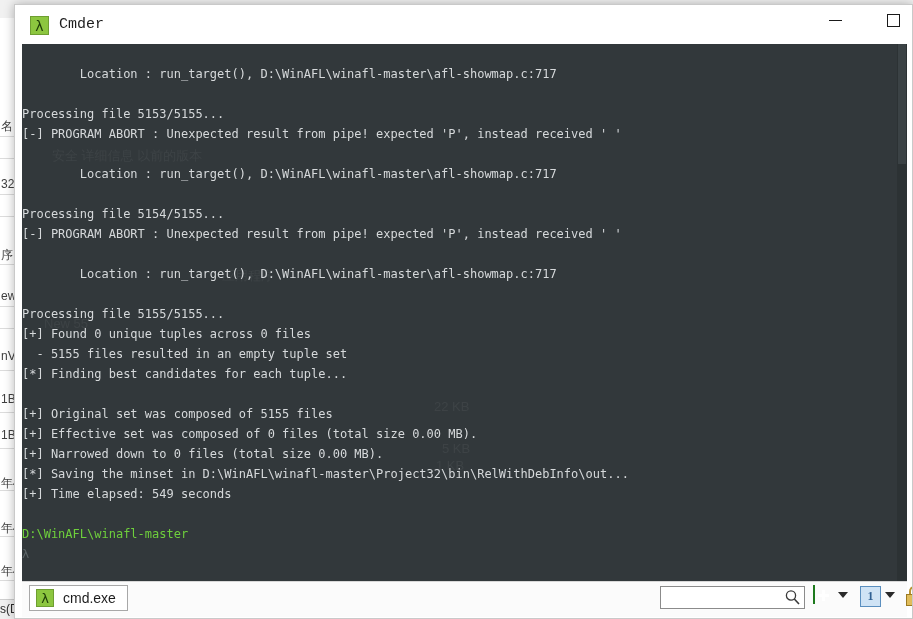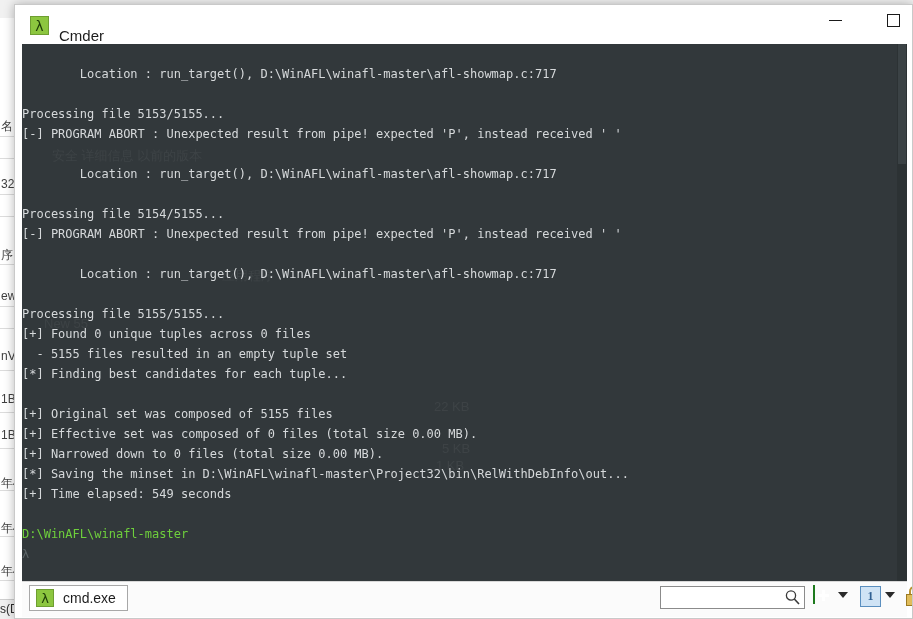--- a/index.html
+++ b/index.html
@@ -52,22 +52,22 @@
     background:#ffffff;
   }
   #title-icon{
     position:absolute;left:15px;top:11px;width:19px;height:19px;
     background:#8cc63f;border:1px solid #6e9e31;
     box-sizing:border-box;
     display:flex;align-items:center;justify-content:center;
     font-size:14px;color:#1f3d08;font-family:"DejaVu Sans", sans-serif;line-height:1;
   }
   #title-text{
-    position:absolute;left:44px;top:21px;height:20px;line-height:20px;
-    font-size:15px;color:#1d1d1d;white-space:nowrap;
+    position:absolute;left:44px;top:10px;height:20px;line-height:20px;
+    font-size:15px;color:#1d1d1d;white-space:nowrap;font-family:Liberation Mono, monospace;
   }
   .wbtn{
     position:absolute;top:0;width:46px;height:30px;
     display:flex;align-items:center;justify-content:center;
     background:transparent;
   }
   #btn-min{left:797px;}
   #btn-max{left:855px;}
   .glyph-min{width:13px;height:1px;background:#1a1a1a;}
   .glyph-max{width:13px;height:13px;border:1px solid #1a1a1a;box-sizing:border-box;}

